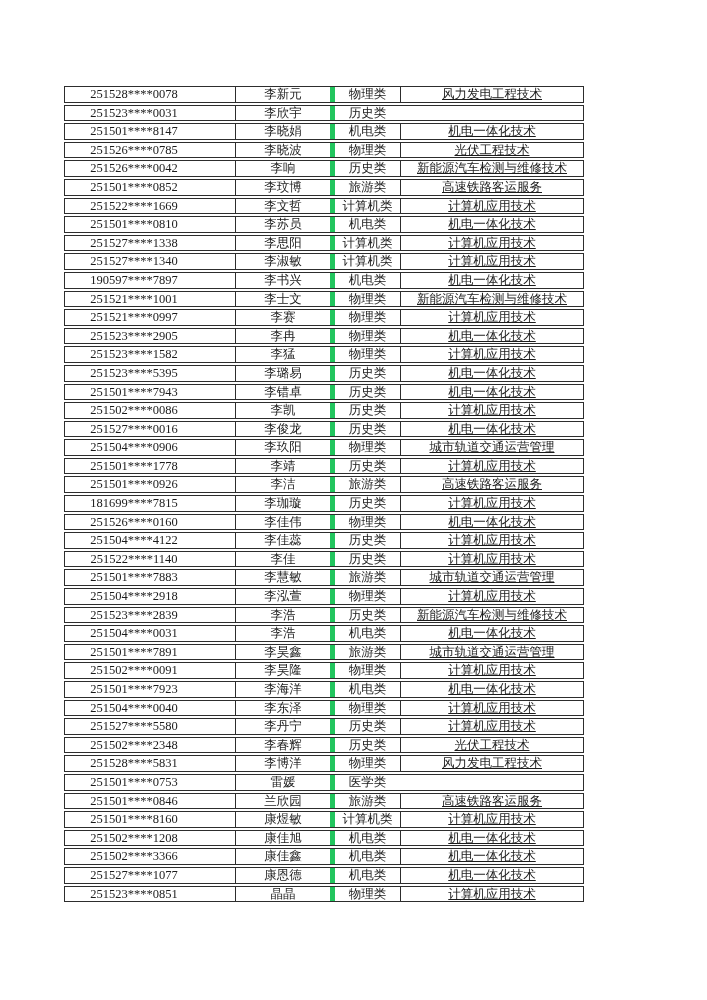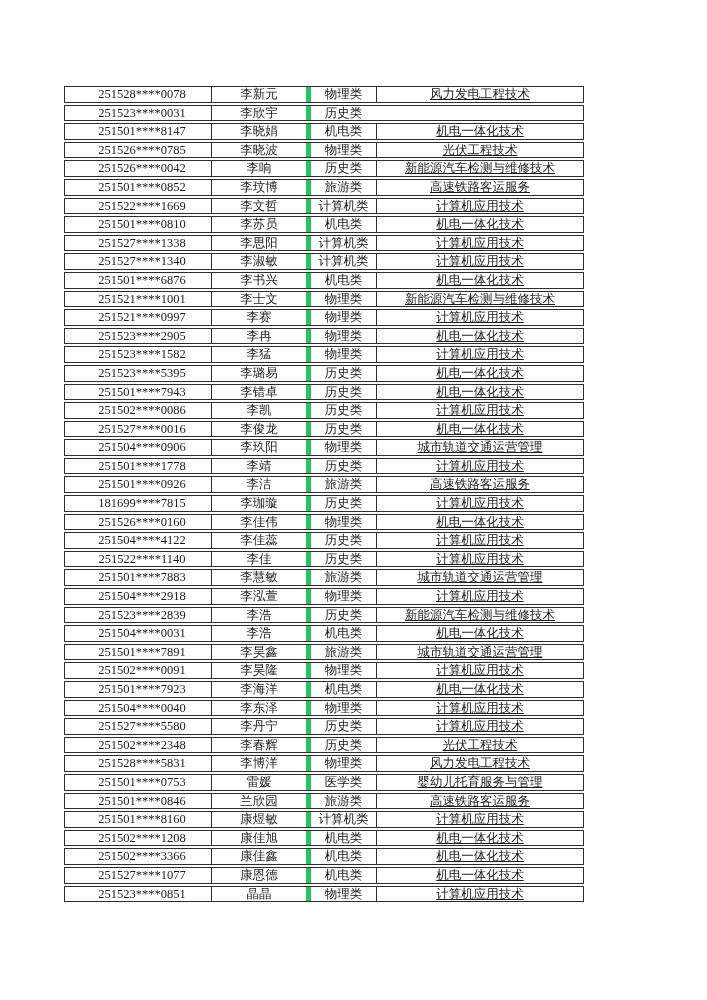--- a/index.html
+++ b/index.html
@@ -19,32 +19,31 @@
     top: 86px;
     width: 520px;
   }
   .row {
     display: flex;
     align-items: center;
     border: 1px solid #2d2d2d;
     height: 14.6px;
     margin-bottom: 2px;
     background: #ffffff;
-    padding-left: 8px;
   }
   .cell {
     text-align: center;
     font-size: 12.5px;
     line-height: 14.6px;
     white-space: nowrap;
     overflow: hidden;
     height: 100%;
   }
   .c1 { width: 138px; }
-  .c2 { width: 94px;  border-left: 1px solid #2d2d2d; }
+  .c2 { width: 94px;  border-left: 1px solid #2d2d2d; margin-left: 32px; }
   .c3 { width: 65px;  border-left: 5px solid #22c55e; }
   .c4 { flex: 1;      border-left: 1px solid #2d2d2d; text-decoration: underline; }
   .page-number {
     position: absolute;
     top: 953px;
     left: 0;
     width: 100%;
     text-align: center;
     font-size: 14px;
     color: #222222;
@@ -118,21 +117,21 @@
   </div>
 
   <div class="row">
     <div class="cell c1">251527****1340</div>
     <div class="cell c2">李淑敏</div>
     <div class="cell c3">计算机类</div>
     <div class="cell c4">计算机应用技术</div>
   </div>
 
   <div class="row">
-    <div class="cell c1">251501****6876</div>
+    <div class="cell c1">190597****7897</div>
     <div class="cell c2">李书兴</div>
     <div class="cell c3">机电类</div>
     <div class="cell c4">机电一体化技术</div>
   </div>
 
   <div class="row">
     <div class="cell c1">251521****1001</div>
     <div class="cell c2">李士文</div>
     <div class="cell c3">物理类</div>
     <div class="cell c4">新能源汽车检测与维修技术</div>
@@ -310,21 +309,20 @@
     <div class="cell c1">251528****5831</div>
     <div class="cell c2">李博洋</div>
     <div class="cell c3">物理类</div>
     <div class="cell c4">风力发电工程技术</div>
   </div>
 
   <div class="row">
     <div class="cell c1">251501****0753</div>
     <div class="cell c2">雷媛</div>
     <div class="cell c3">医学类</div>
-    <div class="cell c4">婴幼儿托育服务与管理</div>
   </div>
 
   <div class="row">
     <div class="cell c1">251501****0846</div>
     <div class="cell c2">兰欣园</div>
     <div class="cell c3">旅游类</div>
     <div class="cell c4">高速铁路客运服务</div>
   </div>
 
   <div class="row">

